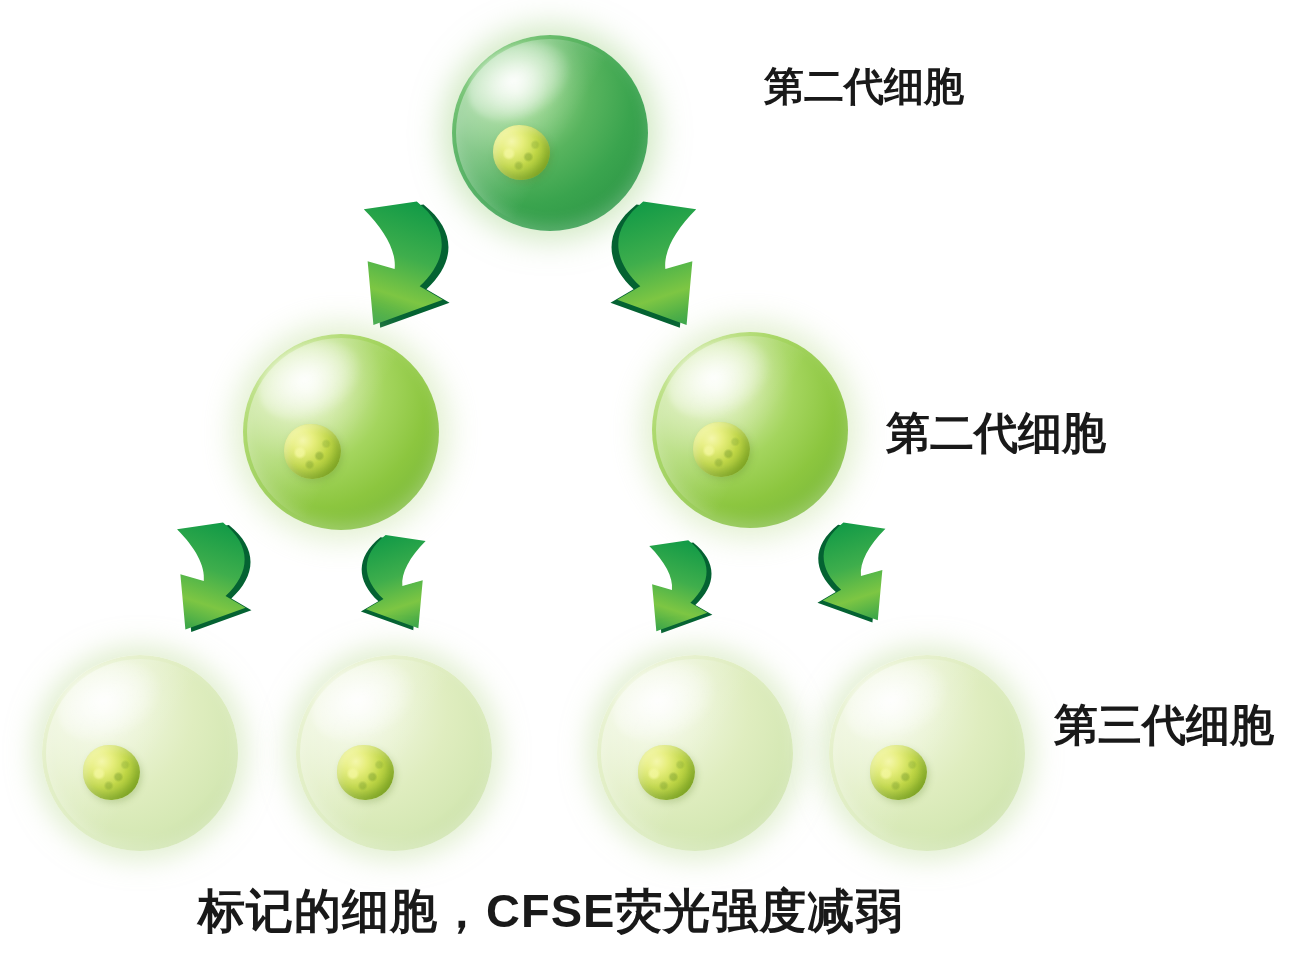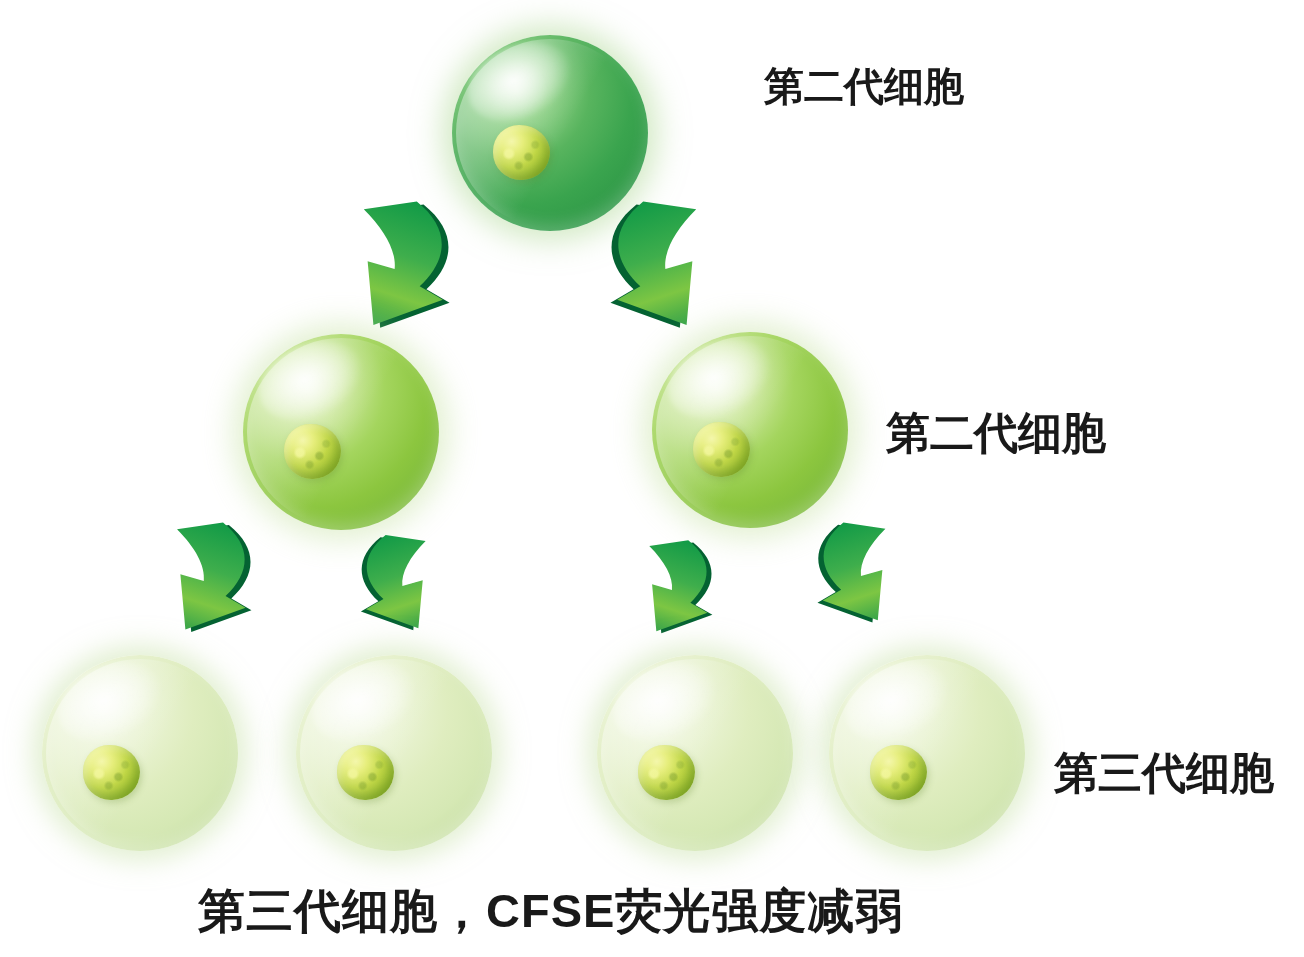--- a/index.html
+++ b/index.html
@@ -48,21 +48,21 @@
   .arrow-face{fill:url(#agrad);}
   .ag1{stop-color:var(--arrow-face);}
   .ag2{stop-color:#3fae4c;}
   .ag3{stop-color:var(--arrow-light);}
   .ag4{stop-color:#2fa04a;}
 
   
   .lbl{position:absolute;color:var(--text);font-weight:bold;white-space:nowrap;}
   .lbl-gen1{left:764px;top:64px;font-size:40px;line-height:44px;}
   .lbl-gen2{left:886px;top:404px;font-size:44px;}
-  .lbl-gen3{left:1054px;top:744px;font-size:44px;}
+  .lbl-gen3{left:1054px;top:696px;font-size:44px;}
   .lbl-caption{left:198px;top:880px;font-size:47px;letter-spacing:1px;}
 </style>
 </head>
 <body style="background: rgb(255, 255, 255);">
 
 <svg width="0" height="0" style="position:absolute" aria-hidden="true">
   <defs>
     <linearGradient id="agrad" gradientUnits="userSpaceOnUse" x1="62" y1="0" x2="18" y2="132">
       <stop offset="0" class="ag1"></stop>
       <stop offset="0.42" class="ag2"></stop>
@@ -120,15 +120,15 @@
   </div>
   <div class="cell gen3" style="left:829px;top:655px;">
     <div class="nucleus"></div>
   </div>
 
   <div class="lbl lbl-gen1">
     <div>第二代细胞</div>
   </div>
   <div class="lbl lbl-gen2">第二代细胞</div>
   <div class="lbl lbl-gen3">第三代细胞</div>
-  <div class="lbl lbl-caption">第三代细胞，CFSE荧光强度减弱</div>
+  <div class="lbl lbl-caption">标记的细胞，CFSE荧光强度减弱</div>
 
 </div>
 
 </body></html>

